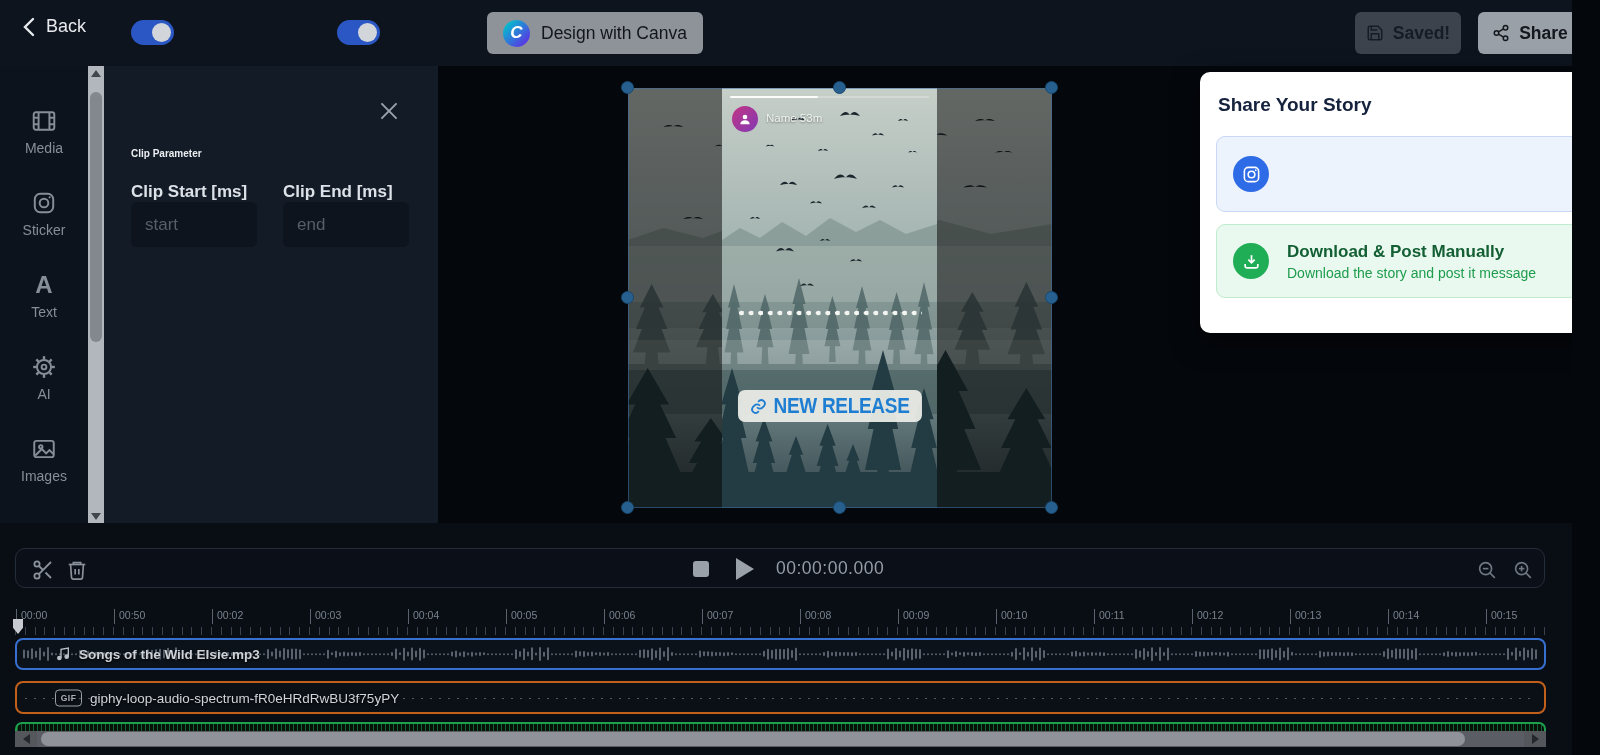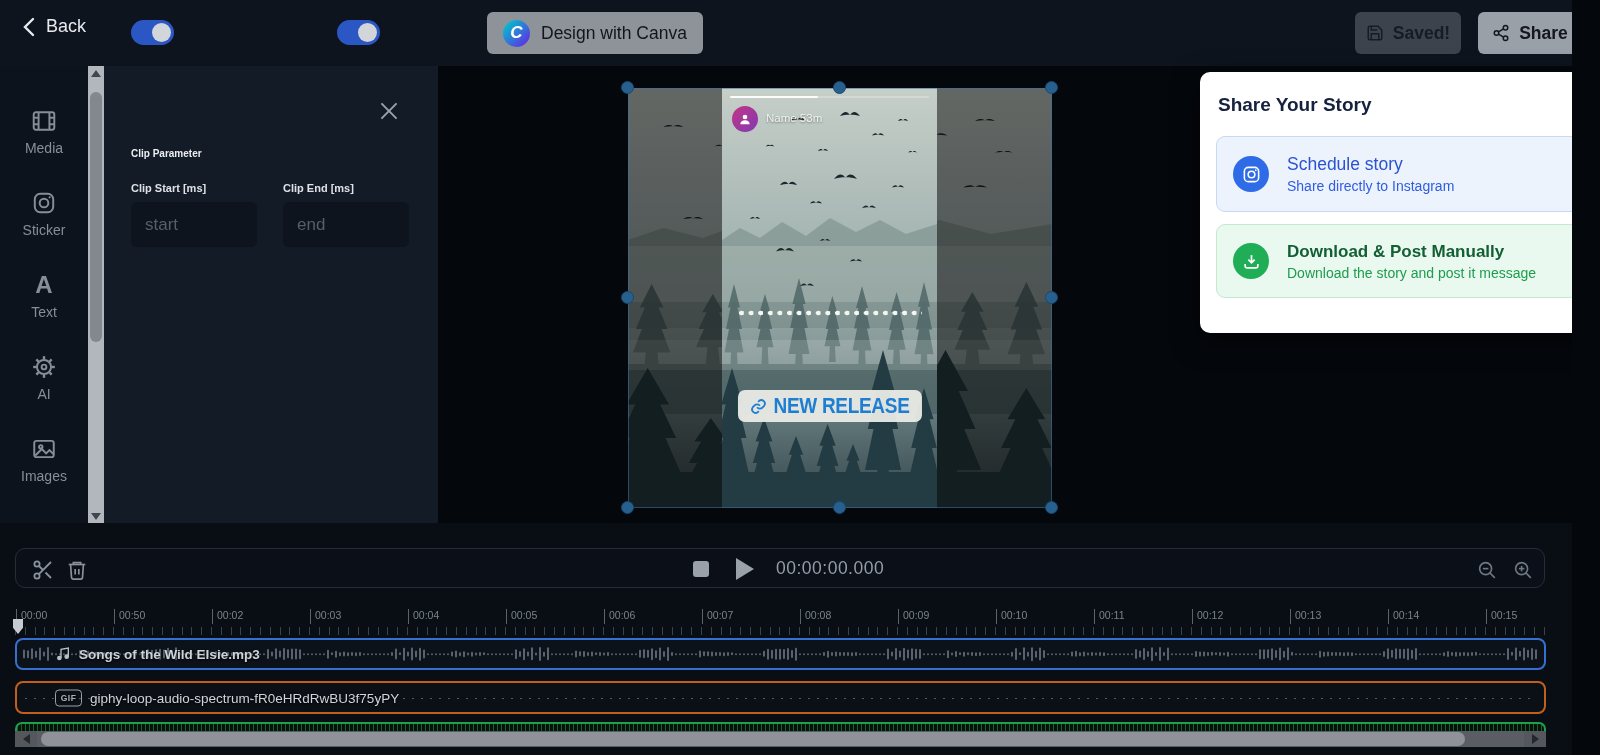--- a/index.html
+++ b/index.html
@@ -23,21 +23,21 @@
   .vbar{position:absolute;width:16px;background:#b2b7bd;}
   .vbar .thumb{position:absolute;left:2px;width:12px;background:#83888e;border-radius:6px;}
   .vbar .arr{position:absolute;left:0;width:16px;height:14px;display:flex;align-items:center;justify-content:center;}
   .tri-up{width:0;height:0;border-left:5px solid transparent;border-right:5px solid transparent;border-bottom:7px solid #41464d;}
   .tri-down{width:0;height:0;border-left:5px solid transparent;border-right:5px solid transparent;border-top:7px solid #41464d;}
 
   
   .clip-panel{position:absolute;left:104px;top:66px;width:334px;height:457px;background:#131b26;}
   .panel-close{position:absolute;left:272px;top:32px;width:28px;height:28px;color:#9aa1ab;cursor:pointer;}
   .panel-title{position:absolute;left:27px;top:82px;color:#eceff2;font-size:10px;font-weight:600;}
-  .field-label{position:absolute;top:116px;color:#dde2e8;font-size:11px;font-weight:600;}
+  .field-label{position:absolute;top:116px;color:#dde2e8;font-size:17px;font-weight:600;}
   .clip-input{position:absolute;top:136px;width:126px;height:45px;background:#0d141d;border:none;border-radius:6px;color:#cfd4da;font-size:17px;padding:0 14px;outline:none;}
   .clip-input::placeholder{color:#555e69;}
 
   
   .canvas{position:absolute;left:438px;top:66px;width:1140px;height:457px;background:#04070c;}
   .story-element{position:absolute;left:628px;top:88px;width:424px;height:420px;filter:brightness(.5) saturate(.85);}
   .story-frame{position:absolute;left:722px;top:88px;width:215px;height:420px;overflow:hidden;}
   .story-frame svg.art,.story-element svg.art{position:absolute;inset:0;width:100%;height:100%;}
   .sel-outline{position:absolute;left:628px;top:88px;width:424px;height:420px;border:1px solid rgba(62,112,162,.55);pointer-events:none;}
   .handle{position:absolute;width:13px;height:13px;border-radius:50%;background:#27608f;border:1px solid #18486f;cursor:pointer;}
@@ -331,24 +331,20 @@
 
   <div class="popup">
     <div class="popup-title">Share Your Story</div>
     <div class="popup-card card-blue">
       <div class="card-icon" style="background:#2e6be6">
         <svg width="19" height="19" viewBox="0 0 24 24" fill="none" stroke="#fff" stroke-width="2">
             <rect x="3" y="3" width="18" height="18" rx="5"></rect>
             <circle cx="12" cy="12" r="4.2"></circle>
             <circle cx="17.4" cy="6.6" r="1.1" fill="#fff" stroke="none"></circle>
           </svg>
-      </div>
-      <div class="card-texts">
-        <span class="card-t1">Schedule story</span>
-        <span class="card-t2">Share directly to Instagram</span>
       </div>
     </div>
     <div class="popup-card card-green">
       <div class="card-icon" style="background:#1fae56">
         <svg width="19" height="19" viewBox="0 0 24 24" fill="none" stroke="#fff" stroke-width="2.2">
             <path d="M12 4v9"></path>
             <path d="M8 9.5 12 13.5 16 9.5"></path>
             <path d="M4 15v3a2 2 0 0 0 2 2h12a2 2 0 0 0 2-2v-3"></path>
           </svg>
       </div>

